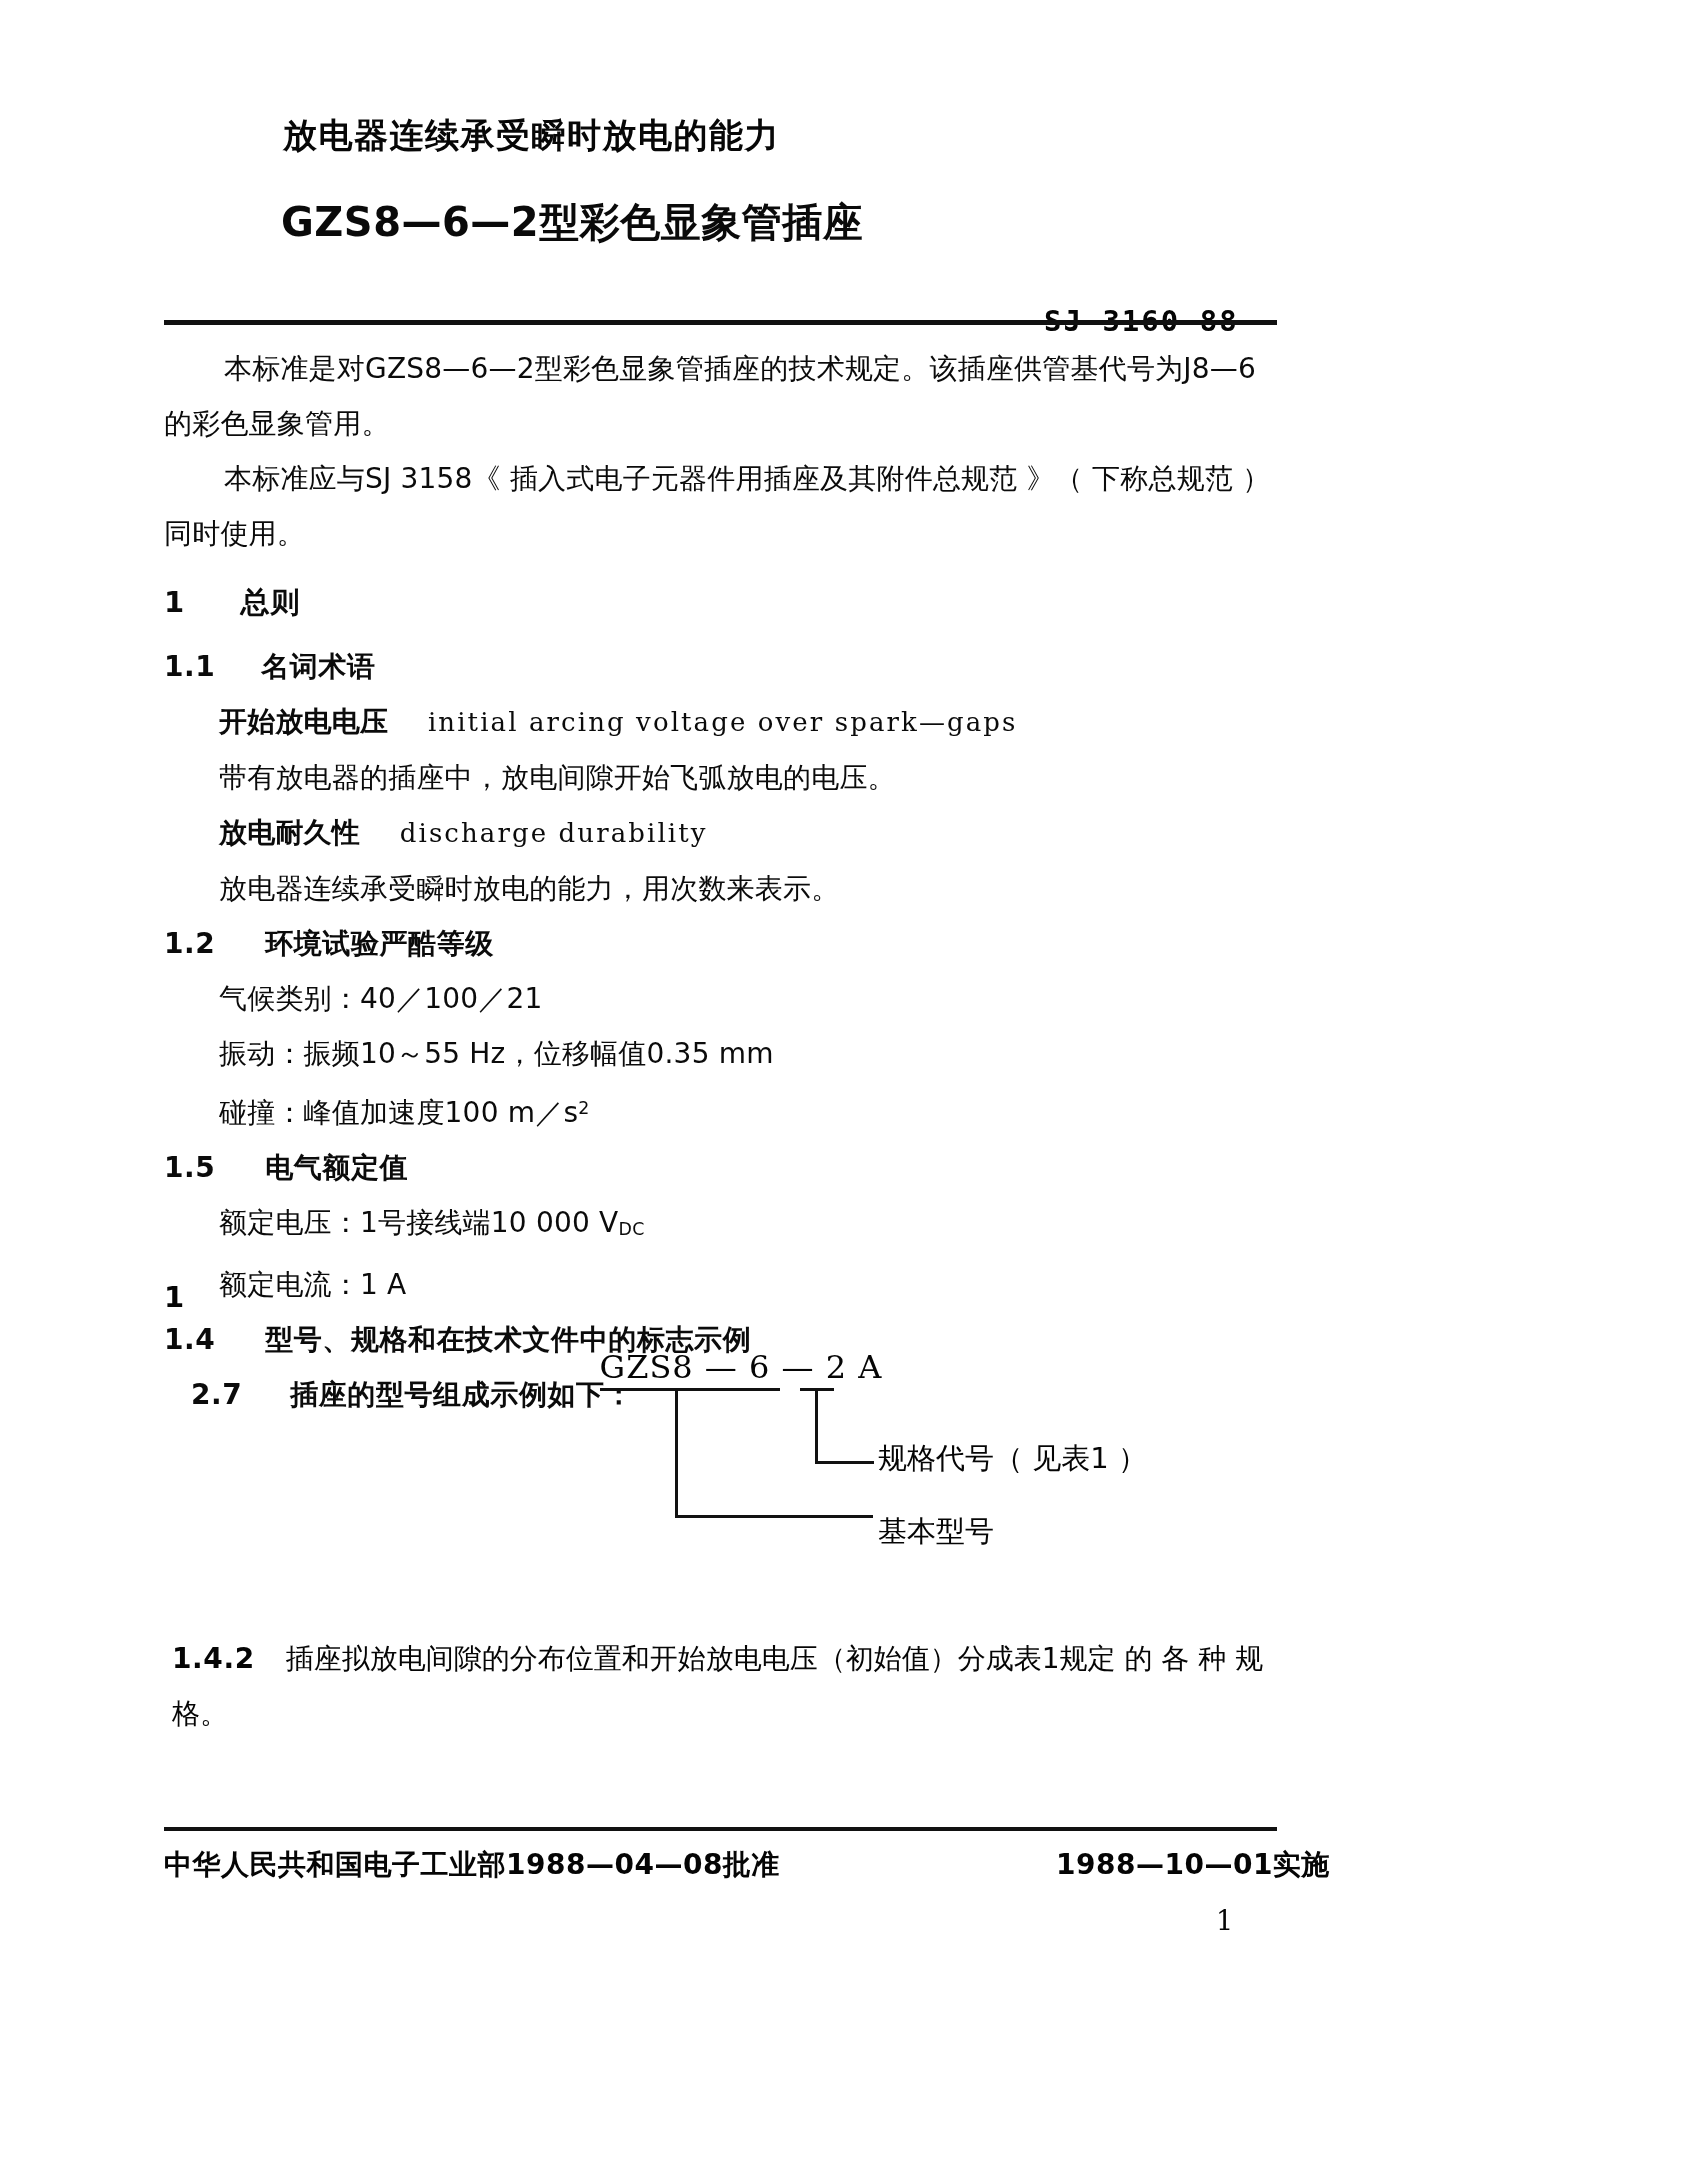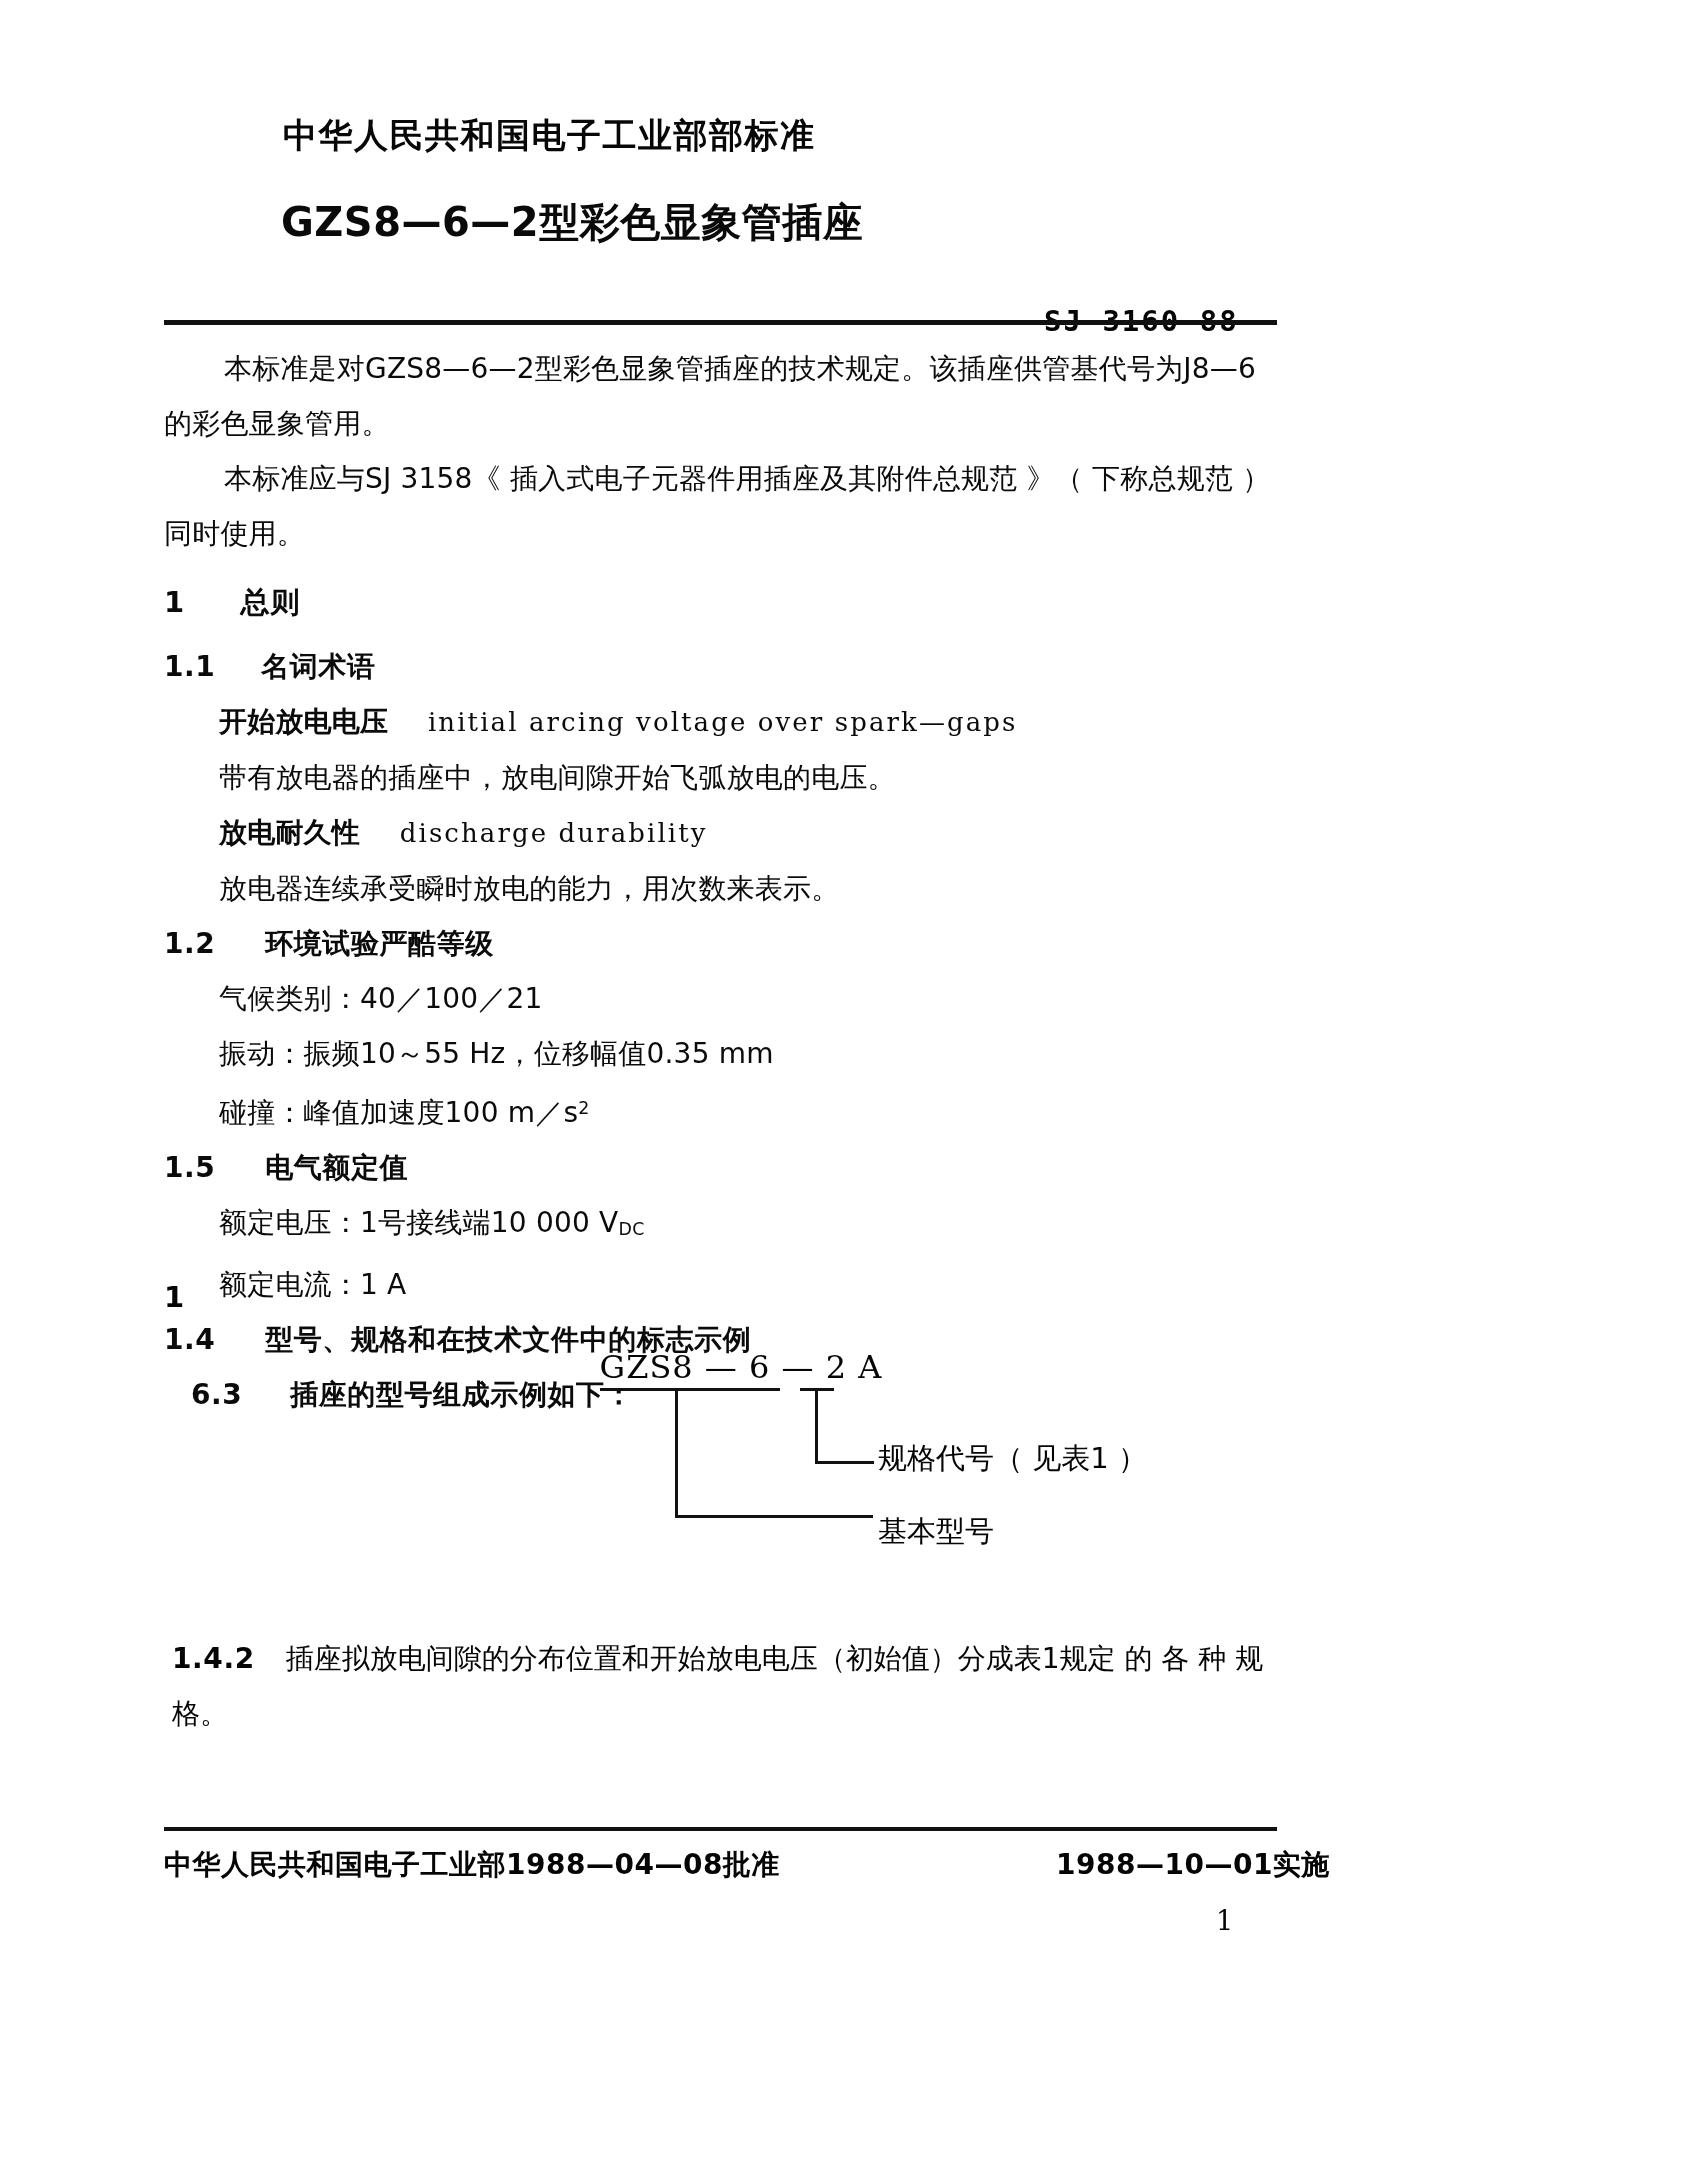--- a/index.html
+++ b/index.html
@@ -243,21 +243,21 @@
     font-family: "DejaVu Serif", "Liberation Serif", serif;
     font-size: 27px;
   }
 </style>
 </head>
 <body>
 
 <div id="page">
 
   <div id="doc-header">
-    <div id="ministry-line" class="cn">中华人民共和国电子工业部部标准</div>
+    <div id="ministry-line" class="cn">放电器连续承受瞬时放电的能力</div>
     <div id="doc-title" class="cn">GZS8—6—2型彩色显象管插座</div>
     <div id="standard-number">SJ 3160—88</div>
   </div>
 
   <div class="rule" id="rule-top"></div>
 
   <div id="body-content">
 
     <div class="para">
       <span class="ln indent-1" style="display:block;text-indent:60px;">本标准是对GZS8—6—2型彩色显象管插座的技术规定。该插座供管基代号为J8—6</span>
@@ -322,21 +322,21 @@
       <span class="ln">额定电流：1 A</span>
     </div>
 
     <div class="para hdr-lvl2 indent-1">
       <span>1.4</span>
       <span style="display:inline-block;width:29px;"></span>
       <span>型号、规格和在技术文件中的标志示例</span>
     </div>
 
     <div class="para hdr-lvl2" style="margin-left:191px;">
-      <span>6.3</span>
+      <span>2.7</span>
       <span style="display:inline-block;width:27px;"></span>
       <span>插座的型号组成示例如下：</span>
     </div>
 
   </div>
 
   <div id="stray-marker" class="cn">1</div>
 
   <div id="model-diagram">
     <div id="model-code-text">GZS8 — 6 — 2   A</div>

